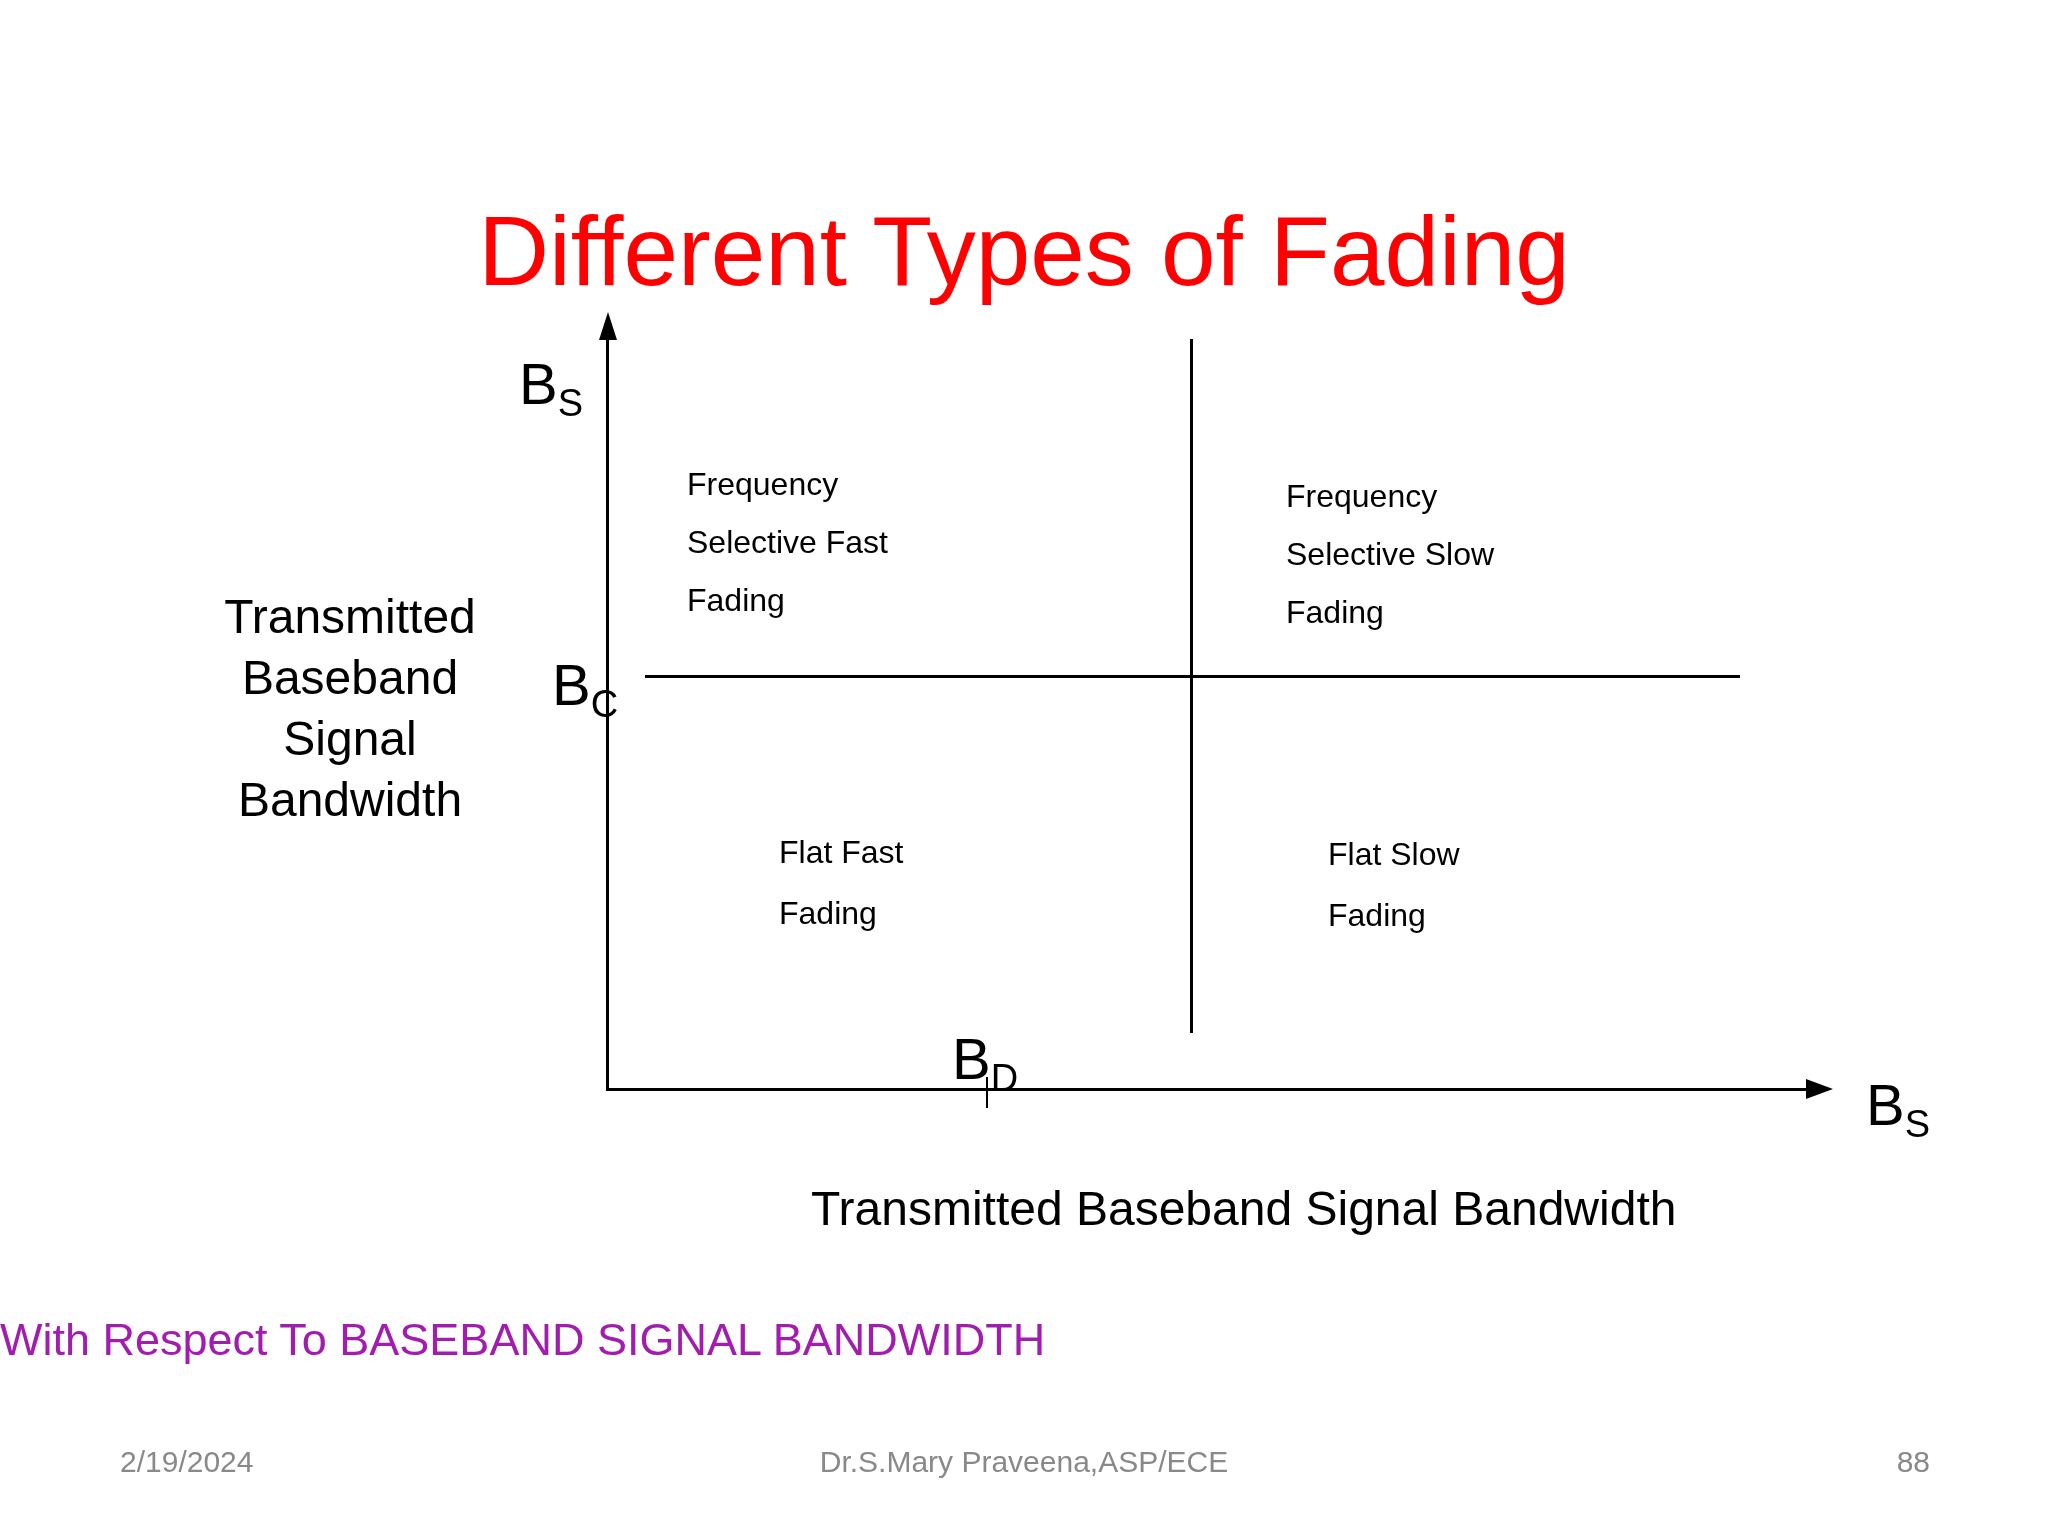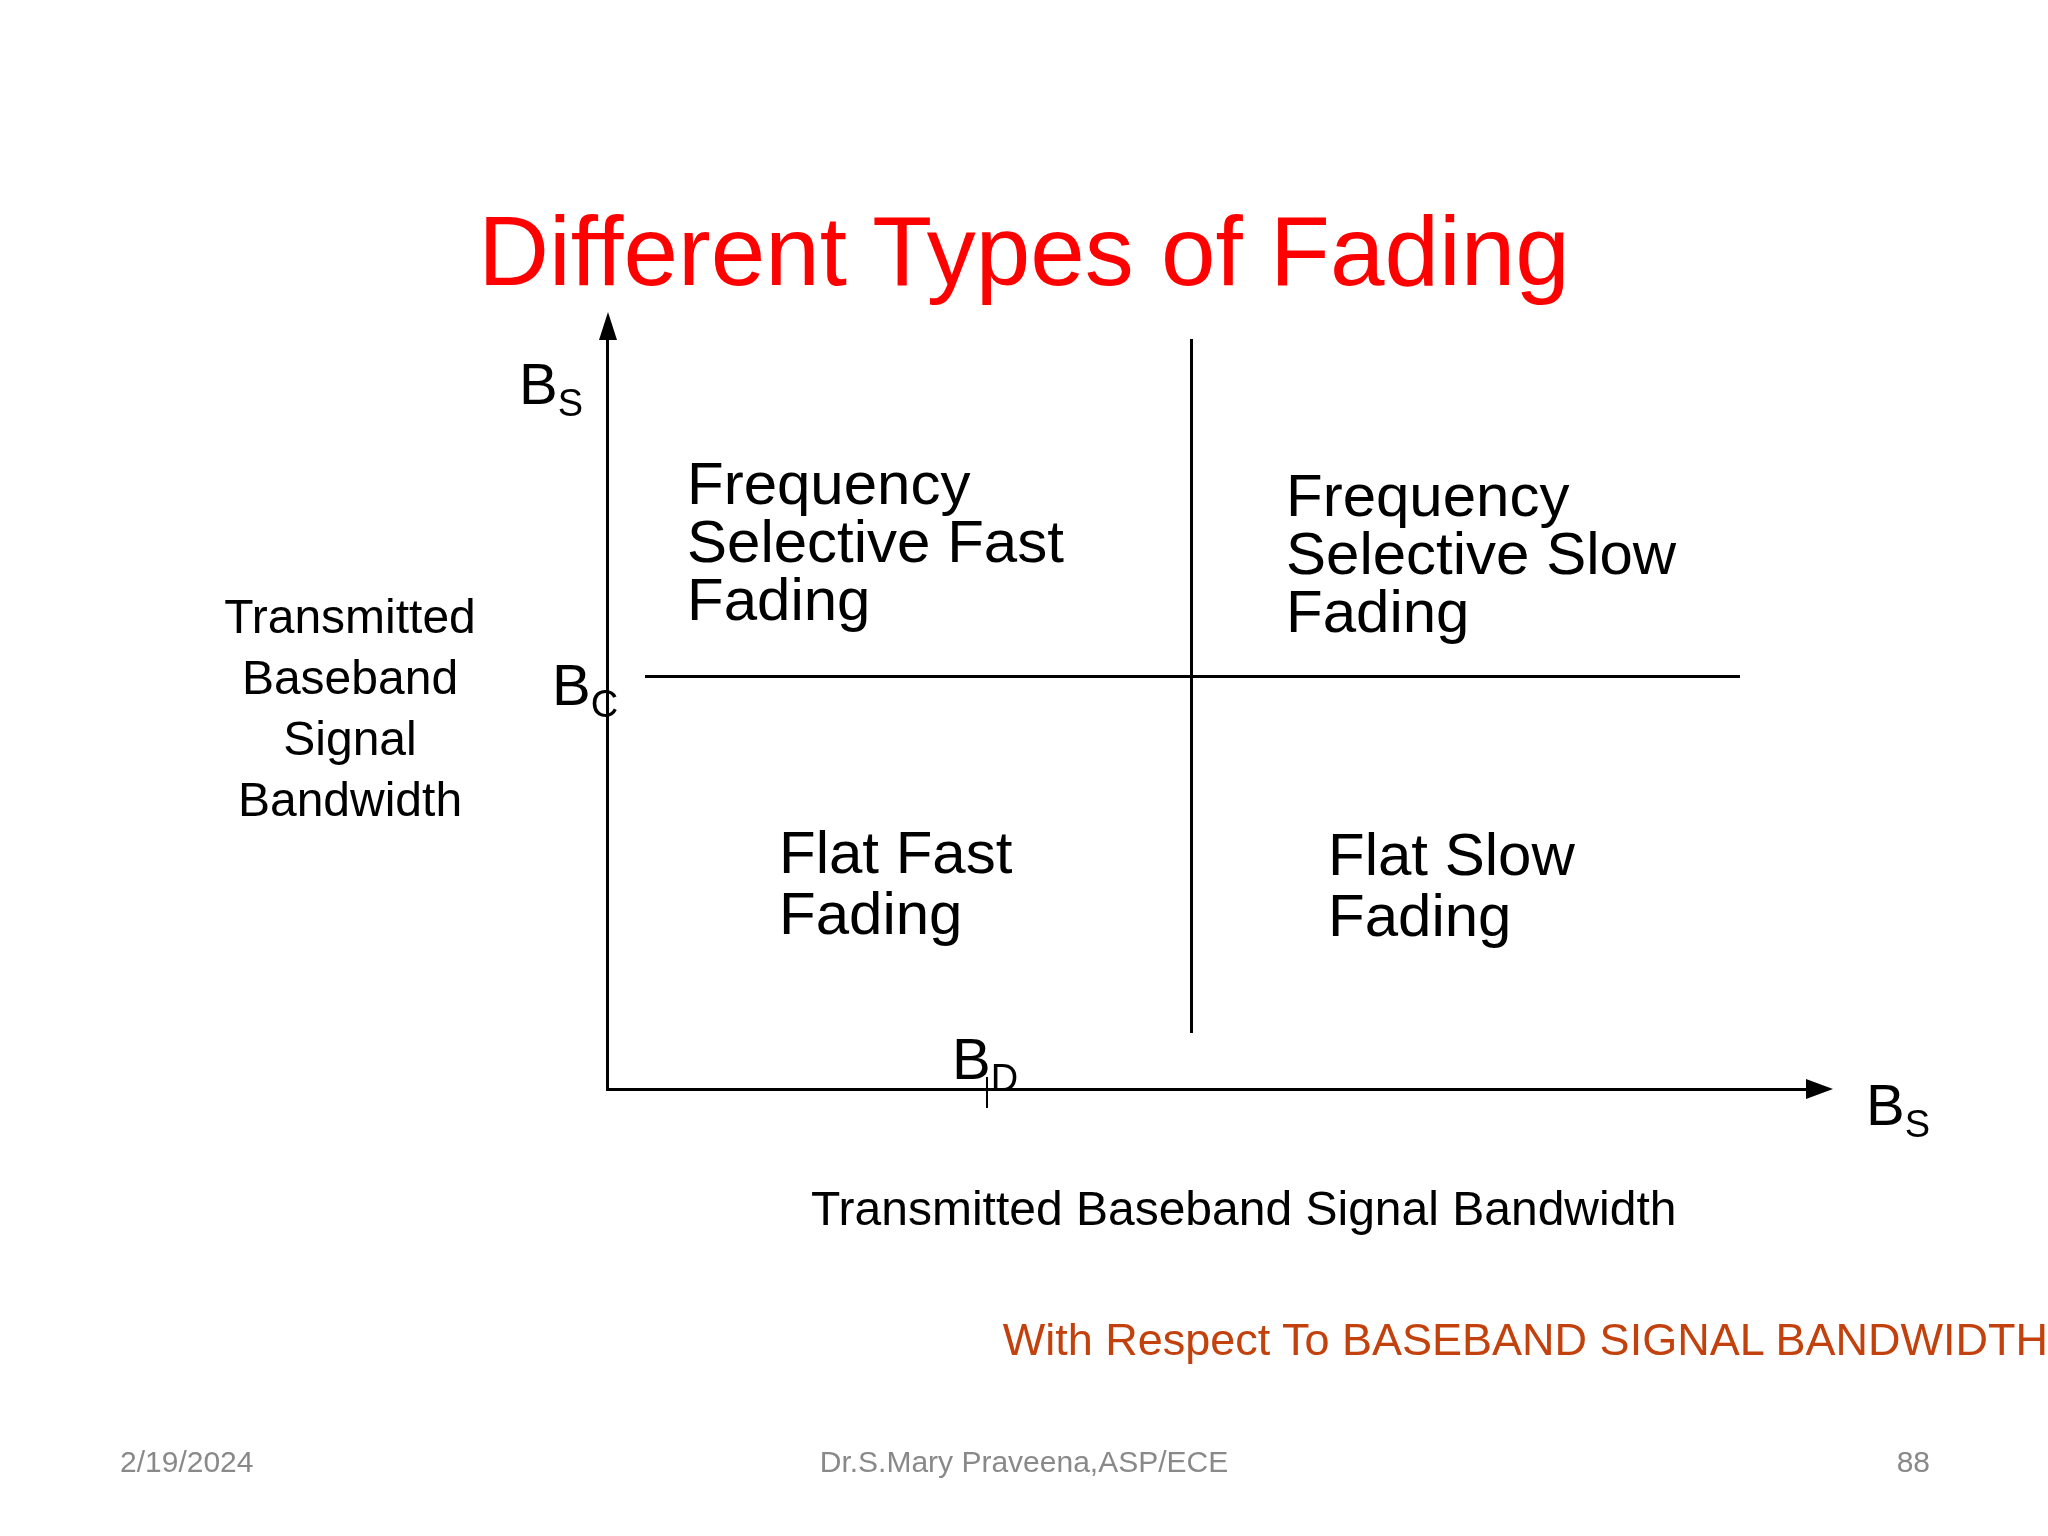--- a/index.html
+++ b/index.html
@@ -44,21 +44,21 @@
     font-size: 58px;
     line-height: 58px;
     white-space: nowrap;
   }
   .axis-sym .sub {
     font-size: 38px;
     vertical-align: -12px;
   }
 
   .qtext {
-    font-size: 60px;
+    font-size: 32px;
     line-height: 58px;
     white-space: nowrap;
   }
   .qtext span { display: block; }
 
   .left-caption {
     left: 150px; top: 586px; width: 400px;
     text-align: center;
     font-size: 48px;
     line-height: 61px;
@@ -70,24 +70,24 @@
   .bottom-caption {
     left: 811px; top: 1137px;
     font-size: 48px;
     line-height: 58px;
     white-space: nowrap;
     margin-top: 43px;
   }
 
   .purple-caption {
     left: 0; right: 0; top: 1315px;
-    text-align: right;
+    text-align: left;
     font-size: 45px;
     line-height: 50px;
-    color: #c2410c;
+    color: #a21caf;
     white-space: nowrap;
   }
 
   .footer {
     font-size: 30px;
     line-height: 36px;
     color: #898989;
     white-space: nowrap;
   }
   .footer-date   { left: 120px;  top: 1444px; }

